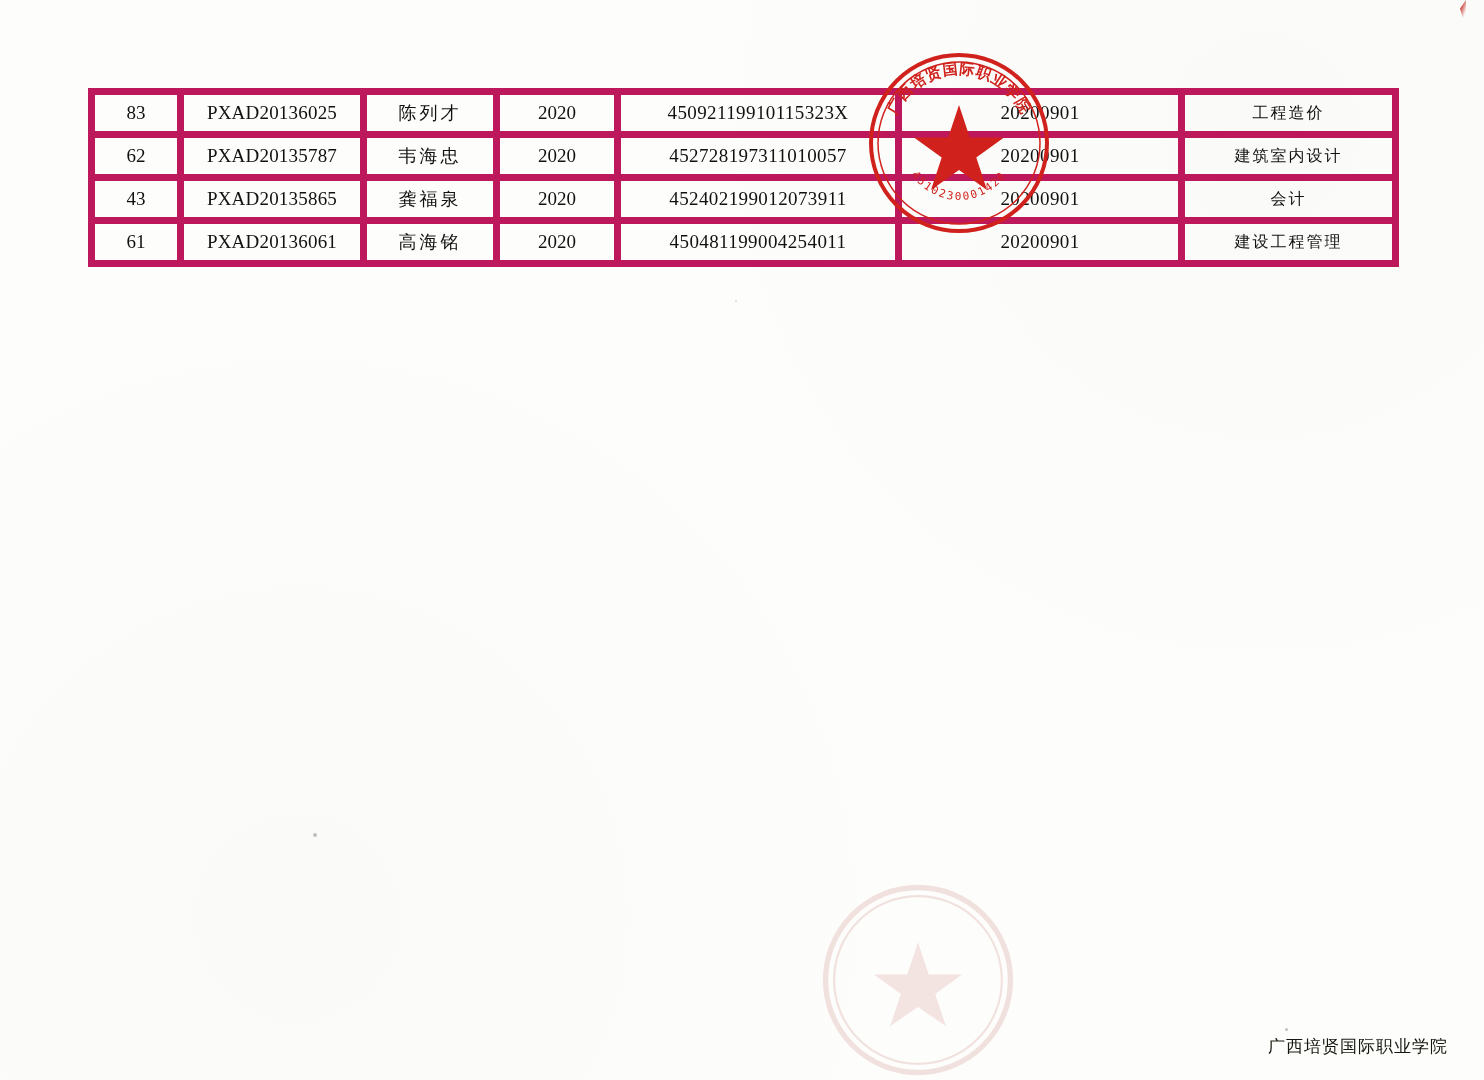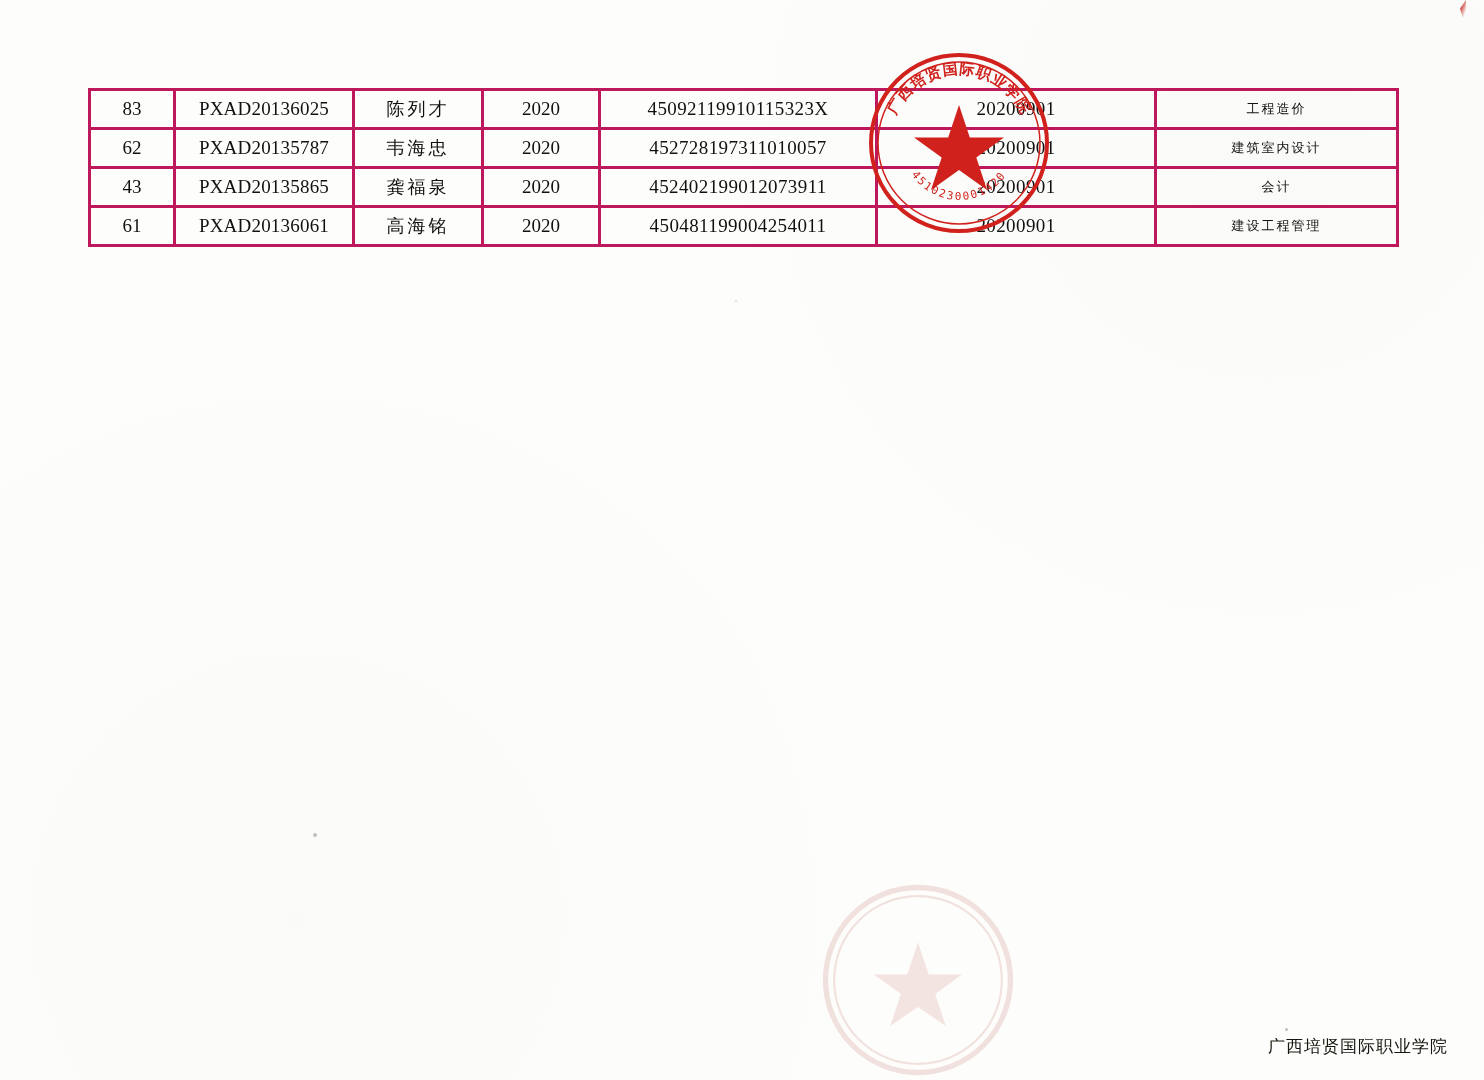--- a/index.html
+++ b/index.html
@@ -44,34 +44,34 @@
     width: 1311px;
   }
 
   table.roster {
     border-collapse: collapse;
     width: 100%;
     font-size: 19px;
     color: #111;
   }
   table.roster td {
-    border: 3px solid #be185d;
+    border: 7px solid #be185d;
     height: 36px;
     text-align: center;
     vertical-align: middle;
     padding: 0 4px;
     white-space: nowrap;
   }
   .c-idx    { width: 74px; }
   .c-no     { width: 168px; letter-spacing: 0.2px; margin-top: 18px; }
   .c-name   { width: 118px; font-family: Liberation Sans, sans-serif; font-size: 18px; letter-spacing: 3px; }
   .c-year   { width: 106px; }
   .c-id     { width: 266px; letter-spacing: 0.4px; border-radius: 15px; }
   .c-date   { width: 268px; letter-spacing: 0.4px; }
-  .c-major  { width: auto; font-family: Liberation Serif, serif; font-size: 13px; letter-spacing: 2px; }
+  .c-major  { width: auto; font-family: Liberation Serif, serif; font-size: 16px; letter-spacing: 2px; }
 
   
   .seal {
     position: absolute;
     left: 866px;
     top: 50px;
     width: 186px;
     height: 186px;
     pointer-events: none;
   }

